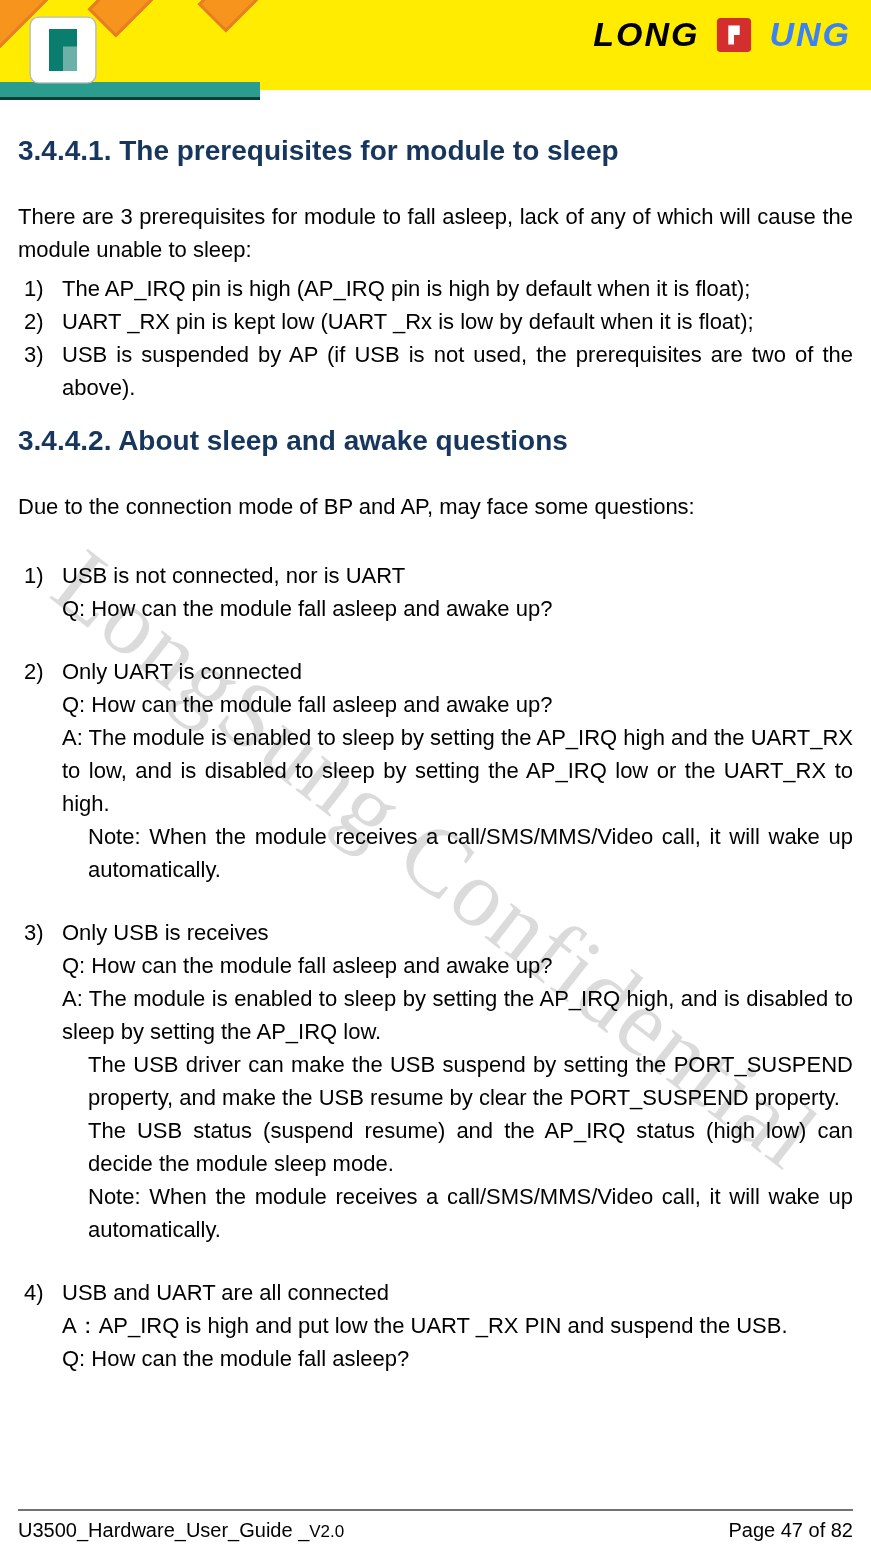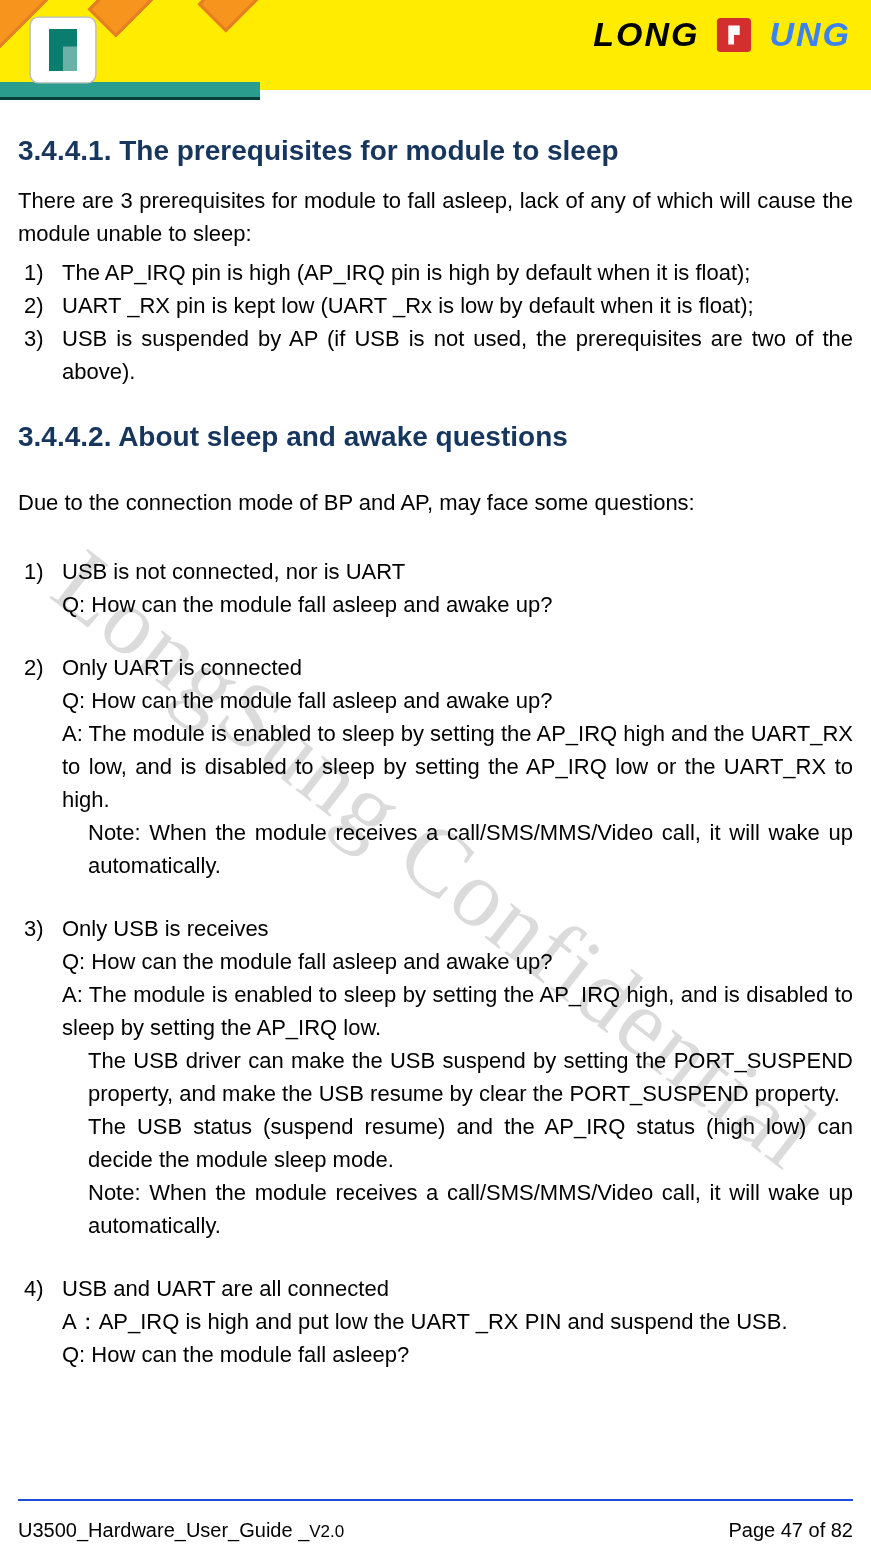--- a/index.html
+++ b/index.html
@@ -78,24 +78,24 @@
       padding: 30px 18px 0 18px;
       font-size: 22px;
       line-height: 1.5;
       color: #000;
       text-align: justify;
     }
     h2 {
       color: #17365d;
       font-size: 28px;
       font-weight: 700;
-      margin-bottom: 12px;
+      margin-bottom: 28px;
       text-align: left;
     }
-    .section2 { margin-top: 28px; margin-bottom: 28px; }
+    .section2 { margin-top: 16px; margin-bottom: 28px; }
     .intro { margin-bottom: 6px; text-align: justify; }
     .numbered { padding-left: 44px; position: relative; }
     .numbered .num { position: absolute; left: 6px; }
     .sub { padding-left: 44px; }
     .sub-indent { padding-left: 70px; }
     .bold { font-weight: 400; }
     .gap { height: 30px; }
     .watermark {
       position: absolute;
       left: 50%;
@@ -107,22 +107,22 @@
       white-space: nowrap;
       pointer-events: none;
       font-family: "Times New Roman", serif;
       letter-spacing: 2px;
     }
     .footer {
       position: absolute;
       bottom: 20px;
       left: 18px;
       right: 18px;
-      border-top: 2px solid #1d4ed8;
-      padding-top: 18px;
+      border-top: 2px solid #737373;
+      padding-top: 8px;
       display: flex;
       justify-content: space-between;
       font-size: 20px;
     }
     .footer-left { }
     .footer-right { }
     .ver { font-size: 17px; }
   </style>
 </head>
 <body>

